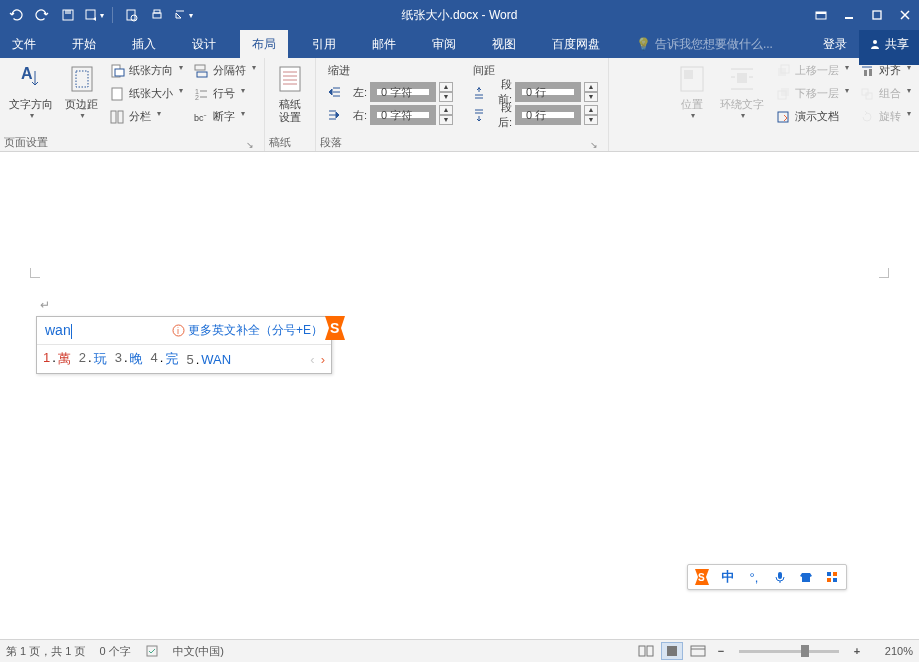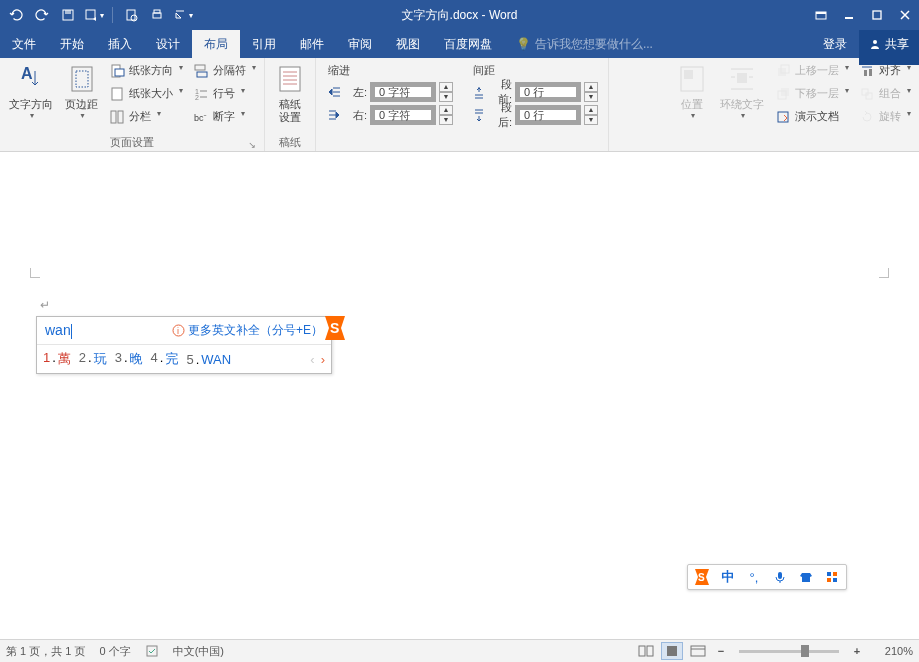--- a/index.html
+++ b/index.html
@@ -8,44 +8,44 @@
 
 .title-bar { background: #2b579a; height: 30px; display: flex; align-items: center; color: #fff; font-size: 12px; position: relative; }
 .qat { display: flex; align-items: center; gap: 2px; padding-left: 4px; }
 .qat-btn { width: 24px; height: 24px; display: flex; align-items: center; justify-content: center; cursor: pointer; }
 .qat-sep { width: 1px; height: 16px; background: rgba(255,255,255,0.25); margin: 0 4px; }
 .title-text { position: absolute; left: 50%; transform: translateX(-50%); font-size: 12px; }
 .win-controls { margin-left: auto; display: flex; }
 .win-btn { width: 28px; height: 30px; display: flex; align-items: center; justify-content: center; cursor: pointer; font-size: 14px; }
 
 
-.menu-bar { background: #2b579a; height: 28px; display: flex; align-items: stretch; color: #fff; font-size: 12px; }
+.menu-bar { background: #2b579a; height: 28px; display: flex; align-items: stretch; color: #fff; font-size: 12px; gap: 12px; }
 .menu-tab { padding: 0 12px; display: flex; align-items: center; cursor: pointer; position: relative; }
 .menu-tab.active { background: #f3f3f3; color: #2b579a; }
 .menu-tab.file { background: #2b579a; }
 .tell-me { color: rgba(255,255,255,0.55); margin-left: 12px; display: flex; align-items: center; gap: 4px; }
 .menu-right { margin-left: auto; display: flex; align-items: center; }
 .share-btn { background: #19478a; padding: 12px 10px; display: flex; align-items: center; gap: 4px; }
 
 
 .ribbon { background: #f3f3f3; height: 94px; border-bottom: 1px solid #d4d4d4; display: flex; font-size: 11px; color: #444; }
 .r-group { border-right: 1px solid #e1e1e1; display: flex; flex-direction: column; position: relative; padding: 3px 4px 0 4px; }
 .r-group-body { flex: 1; display: flex; align-items: flex-start; gap: 2px; }
-.r-group-label { height: 16px; text-align: center; font-size: 11px; color: #666; position: relative; }
+.r-group-label { height: 16px; font-size: 11px; color: #666; position: relative; }
 .r-launcher { position: absolute; right: 2px; bottom: 1px; width: 12px; height: 12px; cursor: pointer; }
 .r-launcher::before { content: "↘"; font-size: 9px; color: #888; }
 .big-btn { display: flex; flex-direction: column; align-items: center; justify-content: flex-start; padding: 2px 5px; cursor: pointer; min-width: 36px; text-align: center; line-height: 1.2; }
 .big-ico { width: 32px; height: 32px; margin-bottom: 3px; display:flex; align-items:center; justify-content:center; }
 .col { display: flex; flex-direction: column; gap: 1px; }
 .small-btn { display: flex; align-items: flex-start; gap: 4px; padding: 2px 4px; cursor: pointer; height: 22px; white-space: nowrap; }
 .small-ico { width: 16px; height: 16px; display:inline-flex; align-items:center; justify-content:center; flex-shrink:0; }
 .dd { font-size: 8px; color: #666; margin-left: 2px; }
 .spin-row { display: flex; align-items: center; gap: 3px; height: 22px; }
 .spin-row label { width: 22px; text-align: right; color: #444; }
-.spin-input { width: 66px; height: 20px; border: 5px solid #a3a3a3; background: #fff; font-size: 11px; padding: 0 4px; display:flex; align-items:center; justify-content:space-between; }
+.spin-input { width: 66px; height: 20px; border: 7px solid #a3a3a3; background: #fff; font-size: 11px; padding: 0 4px; display:flex; align-items:center; justify-content:space-between; }
 .spin-ctrl { width: 14px; display: flex; flex-direction: column; }
 .spin-ctrl span { height: 10px; border: 1px solid #ababab; background: #f5f5f5; font-size: 7px; text-align: center; line-height: 8px; cursor: pointer; }
 .sect-title { font-size: 11px; color:#444; margin-bottom:2px; padding-left:2px; }
 .disabled { color: #b0b0b0; }
 .disabled .small-ico, .disabled svg { opacity: 0.45; }
 
 
 .doc-area { position: absolute; top: 152px; bottom: 23px; left: 0; right: 0; background: #fff; overflow: hidden; }
 .page-mark-l { position: absolute; left: 30px; top: 116px; width: 10px; height: 10px; border-left:1px solid #bfbfbf; border-bottom:1px solid #bfbfbf; }
 .page-mark-r { position: absolute; right: 30px; top: 116px; width: 10px; height: 10px; border-right:1px solid #bfbfbf; border-bottom:1px solid #bfbfbf; }
@@ -124,21 +124,21 @@
           <rect x="4" y="2" width="6" height="3" fill="none" stroke="#fff"></rect>
         </svg>
       </div>
     <div class="qat-btn">
         <svg width="14" height="14" viewBox="0 0 14 14">
           <path d="M3 3h8M3 5l5 5-5 0z" fill="none" stroke="#fff"></path>
         </svg>
         <span class="dd" style="color:#fff">▾</span>
       </div>
   </div>
-  <div class="title-text">文字方向.docx - Word</div>
+  <div class="title-text">纸张大小.docx - Word</div>
   <div class="win-controls">
     <div class="win-btn">
         <svg width="14" height="12">
           <rect x="2" y="3" width="10" height="7" fill="none" stroke="#fff"></rect>
           <rect x="2" y="3" width="10" height="2" fill="#fff"></rect>
         </svg>
       </div>
     <div class="win-btn">
         <svg width="14" height="14">
           <rect x="3" y="9" width="8" height="2" fill="#fff"></rect>
@@ -359,20 +359,21 @@
           <div class="spin-input">
               <span>0 行</span>
             </div>
           <div class="spin-ctrl">
               <span>▲</span>
               <span>▼</span>
             </div>
         </div>
       </div>
     </div>
+    <div class="r-group-label"><span>段落</span><span class="r-launcher"></span></div>
   </div>
 
   <div style="flex:1"></div>
 
   <div class="r-group" style="border-right:none">
     <div class="r-group-body">
       <div class="big-btn disabled">
         <div class="big-ico">
             <svg width="26" height="28">
               <rect x="2" y="2" width="22" height="24" fill="none" stroke="#bbb"></rect>

